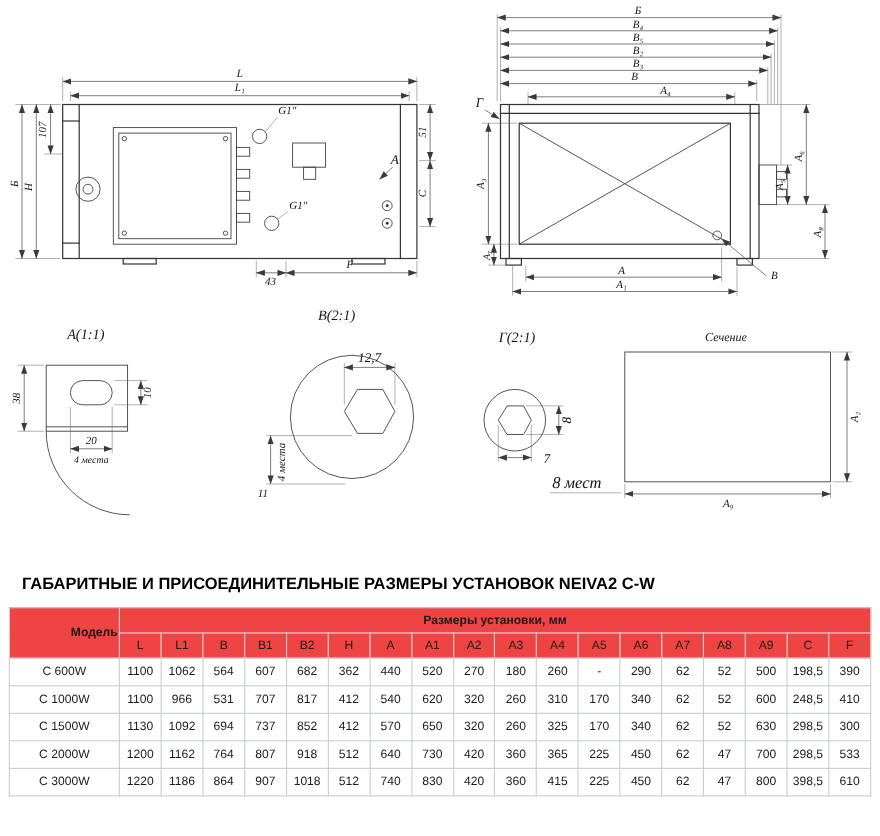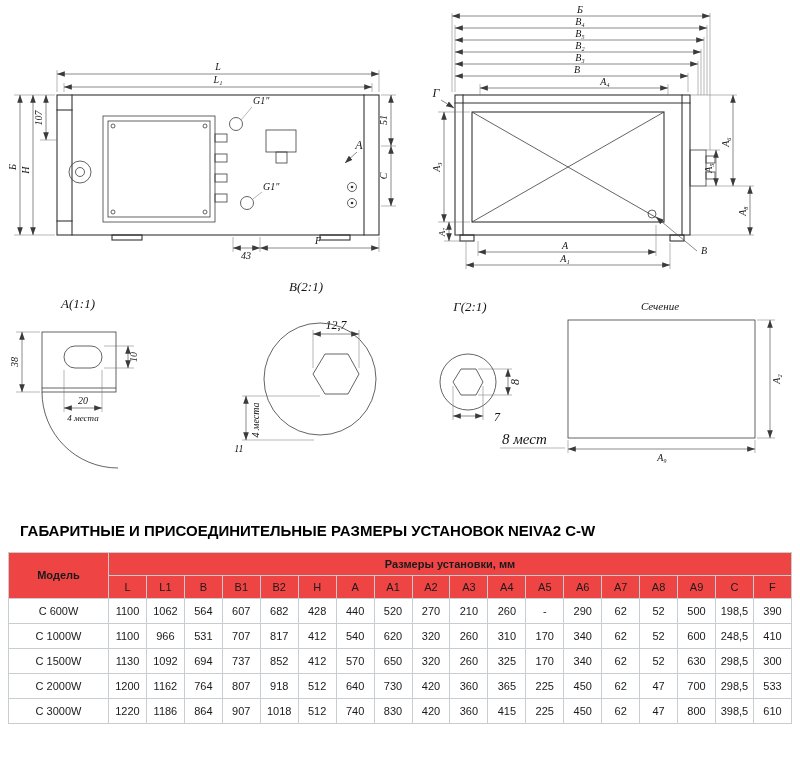--- a/index.html
+++ b/index.html
@@ -30,21 +30,21 @@
 
   
   table.dims {
     border-collapse:collapse; table-layout:fixed;
     margin:2px 8px 0 8px; width:784px;
     font-size:11px; color:#1a1a1a;
   }
   .dims th, .dims td { border:1px solid #c8cdd2; text-align:center; padding:5px 1px; }
   .dims thead th { background:#ef4444; font-weight:bold; font-size:11px; }
   .dims thead th.col-letter { font-weight:normal; }
-  .dims th.model-h { width:97px; }
+  .dims th.model-h { width:97px;text-align:right; }
   .dims td { background:#fff; padding:6px 1px; }
 </style>
 </head>
 <body>
 
 <div class="page">
 
   <svg class="drawings" viewBox="0 0 800 512">
     <defs>
       <marker id="ar" viewBox="0 0 8 8" refX="7.8" refY="4" markerWidth="8" markerHeight="8" markerUnits="userSpaceOnUse" orient="auto-start-reverse">
@@ -338,25 +338,25 @@
         </tr>
     </thead>
     <tbody id="table-body">
         <tr>
           <td class="model-cell">С 600W</td>
           <td>1100</td>
           <td>1062</td>
           <td>564</td>
           <td>607</td>
           <td>682</td>
-          <td>428</td>
+          <td>362</td>
           <td>440</td>
           <td>520</td>
           <td>270</td>
-          <td>210</td>
+          <td>180</td>
           <td>260</td>
           <td>-</td>
           <td>290</td>
           <td>62</td>
           <td>52</td>
           <td>500</td>
           <td>198,5</td>
           <td>390</td>
         </tr>
         <tr>

